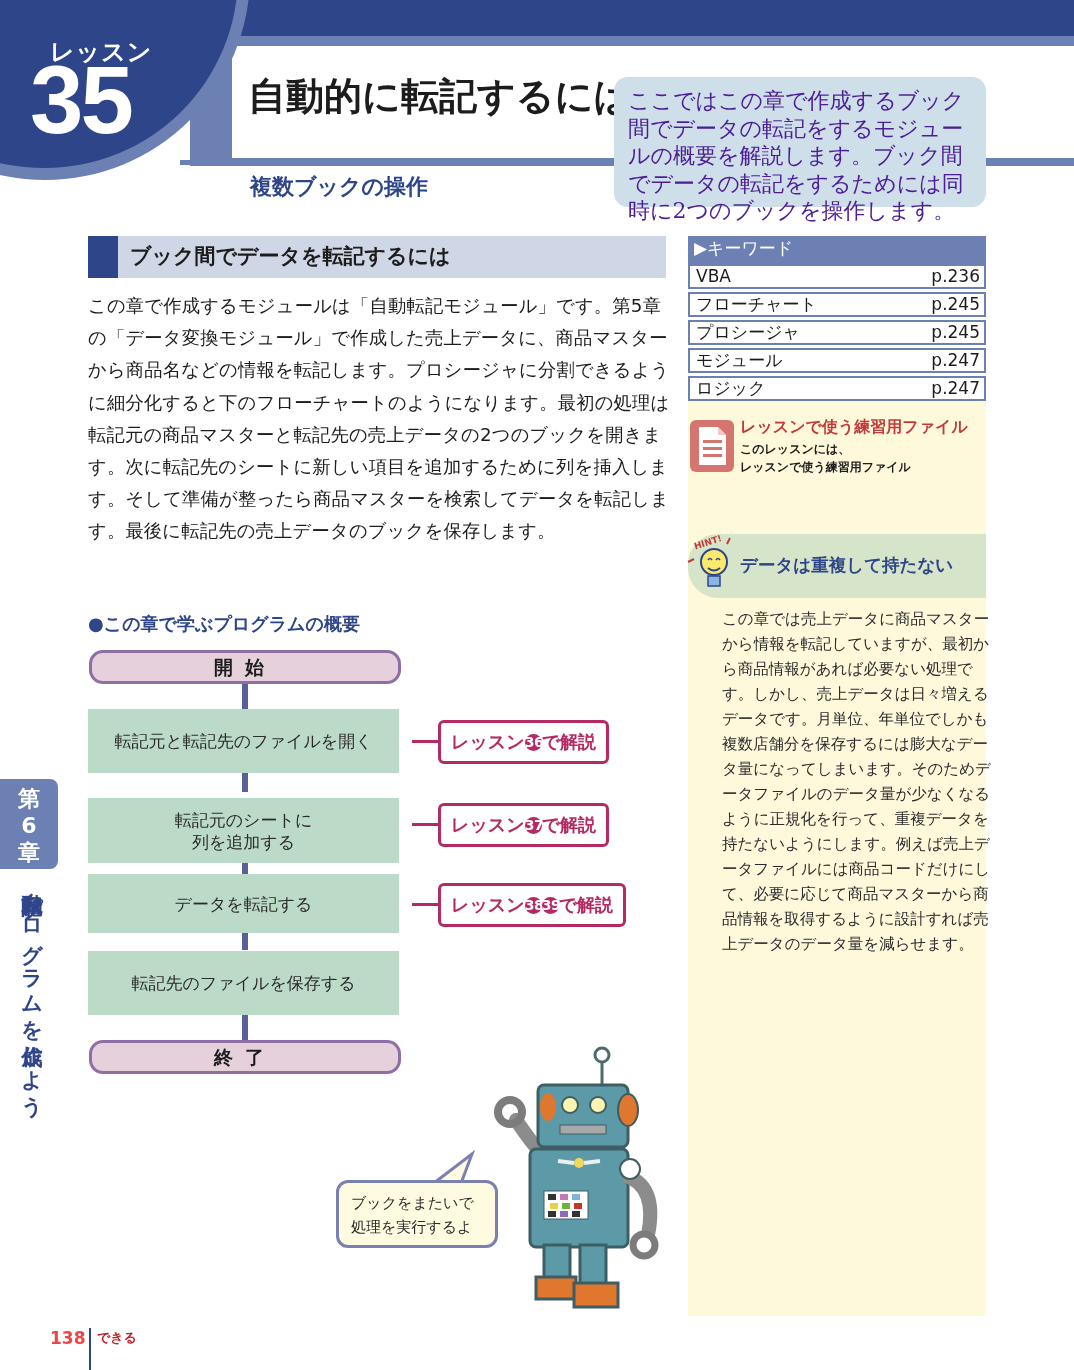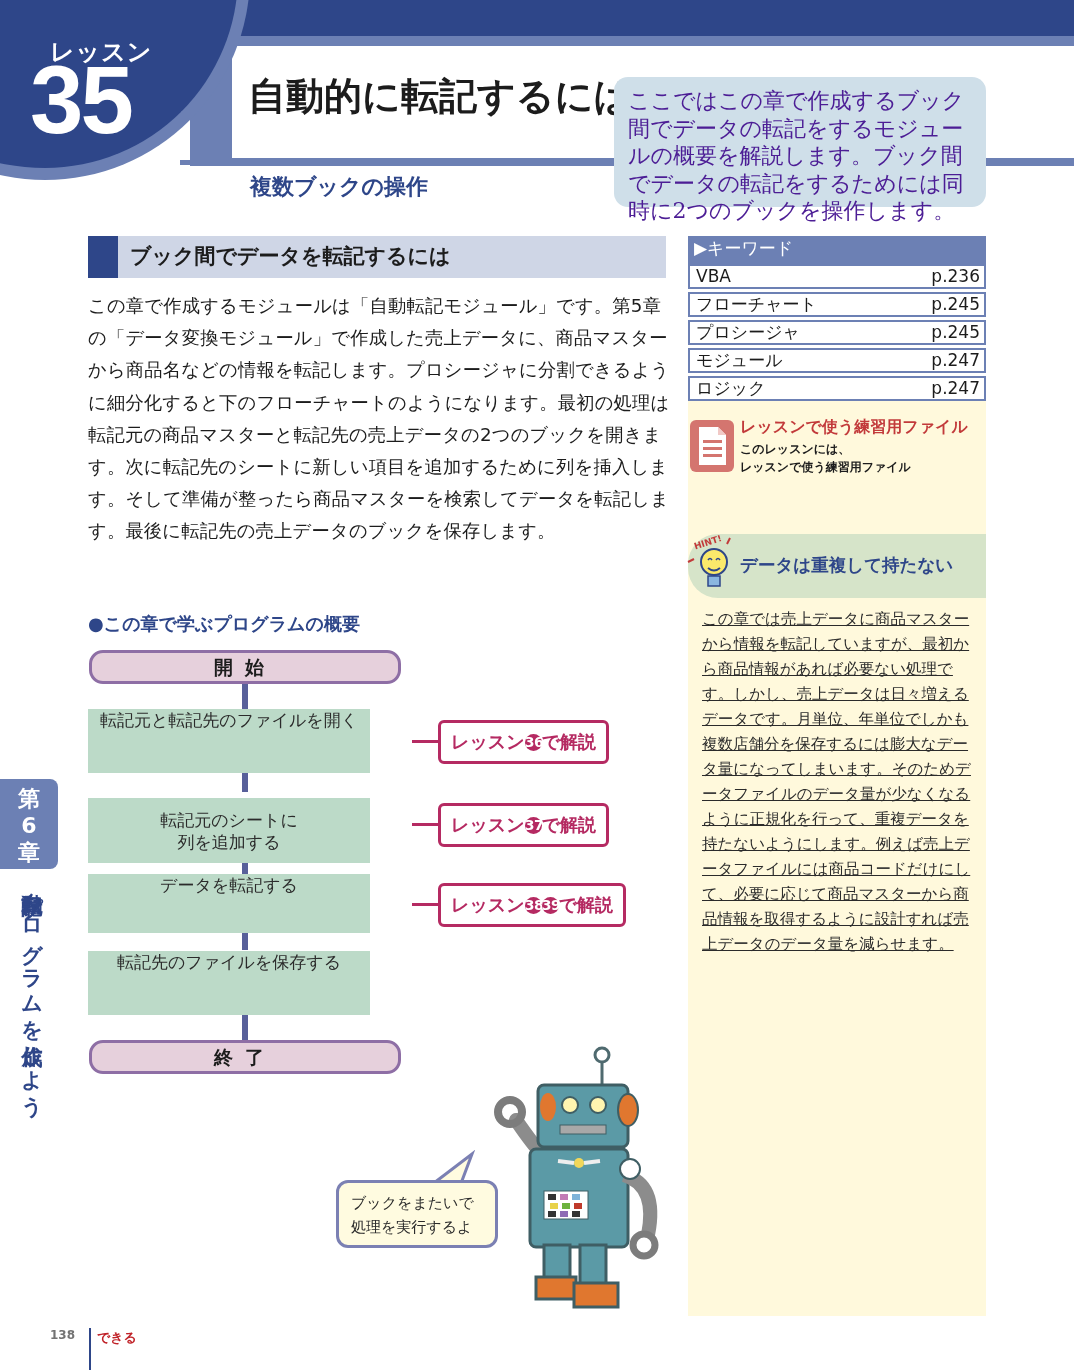--- a/index.html
+++ b/index.html
@@ -33,21 +33,21 @@
   .body-text { position: absolute; left: 88px; top: 290px; width: 582px; font-size: 18.3px; line-height: 32.2px; color: #1c1c1c; letter-spacing: 0.2px; }
 
   
   .flow-title { position: absolute; left: 88px; top: 612px; font-size: 18px; font-weight: bold; color: #2e4689; }
   .connector { position: absolute; left: 242px; width: 6px; background: #58609a; }
   .terminal {
     position: absolute; left: 89px; width: 312px; height: 34px; border: 3px solid #8e6ea5; border-radius: 14px;
     background: #e6d0dc; text-align: center; font-size: 19px; font-weight: bold; line-height: 28px; letter-spacing: 12px; color: #1c1c1c;
   }
   .process {
-    position: absolute; left: 88px; width: 282px; background: #bcdac8; display: flex; justify-content: center;
+    position: absolute; left: 88px; width: 311px; background: #bcdac8; display: flex; align-items: center; justify-content: center;
     text-align: center; font-size: 17px; line-height: 22px; color: #2b2b2b;
   }
   .ref-line { position: absolute; left: 412px; width: 28px; height: 3px; background: #b52a62; }
   .ref-box {
     position: absolute; left: 438px; height: 44px; border: 3px solid #b52a62; border-radius: 6px; background: #fff;
     padding: 0 10px; font-size: 18px; font-weight: bold; line-height: 38px; color: #b52a62; white-space: nowrap;
   }
   .circ-num {
     display: inline-block; width: 17px; height: 17px; border-radius: 50%; background: #b52a62; color: #fff;
     font-size: 14px; line-height: 17px; text-align: center; vertical-align: 1px; letter-spacing: -0.5px;
@@ -67,34 +67,34 @@
     position: absolute; left: 688px; width: 298px; height: 25px; border: 2px solid #6c80b4; background: #fff;
     display: flex; justify-content: space-between; padding: 0 4px 0 6px; font-size: 17px; line-height: 21px; color: #1c1c1c;
   }
   .practice-icon { position: absolute; left: 690px; top: 420px; width: 44px; height: 52px; border-radius: 6px; background: #d4756f; }
   .practice-title { position: absolute; left: 740px; top: 417px; font-size: 16px; font-weight: bold; color: #c23a3a; }
   .practice-text { position: absolute; left: 740px; top: 440px; font-size: 12px; font-weight: bold; line-height: 18px; color: #1c1c1c; }
 
   .hint-head { position: absolute; left: 688px; top: 534px; width: 298px; height: 64px; background: #d6e4c9; border-radius: 0 0 0 30px; border-top-left-radius: 30px; }
   .hint-title { position: absolute; left: 740px; top: 553px; font-size: 17.5px; font-weight: bold; color: #2e4689; }
   .hint-icon { position: absolute; left: 686px; top: 532px; width: 56px; height: 58px; }
-  .hint-body { position: absolute; left: 702px; top: 607px; width: 276px; font-size: 15.5px; line-height: 25px; color: #2b2b2b; text-decoration: underline; }
+  .hint-body { position: absolute; left: 722px; top: 607px; width: 276px; font-size: 15.5px; line-height: 25px; color: #2b2b2b; }
 
   
   .chapter-tab {
     position: absolute; left: 0; top: 779px; width: 58px; height: 90px; background: #6c80b4; border-radius: 0 8px 8px 0;
     color: #fff; font-size: 22px; font-weight: bold; text-align: center; line-height: 27px; padding-top: 6px;
   }
   .chapter-vertical {
     position: absolute; left: 16px; top: 876px; width: 30px; writing-mode: vertical-rl; font-size: 21px; font-weight: bold;
     color: #2e4689; letter-spacing: 1px;
   }
 
   
-  .page-num { position: absolute; left: 50px; top: 1328px; font-size: 12px; font-weight: bold; color: #737373; }
+  .page-num { position: absolute; left: 50px; top: 1328px; font-size: 17px; font-weight: bold; color: #ef4444; }
   .footer-line { position: absolute; left: 89px; top: 1328px; width: 2px; height: 42px; background: #2e4689; }
   .brand { position: absolute; left: 97px; top: 1329px; font-size: 13px; font-weight: bold; color: #c02228; }
 </style>
 </head>
 <body>
 
 <div class="top-band"></div>
 <div class="title-frame"></div>
 <div class="title-white"></div>
 <div class="lesson-circle"></div>

